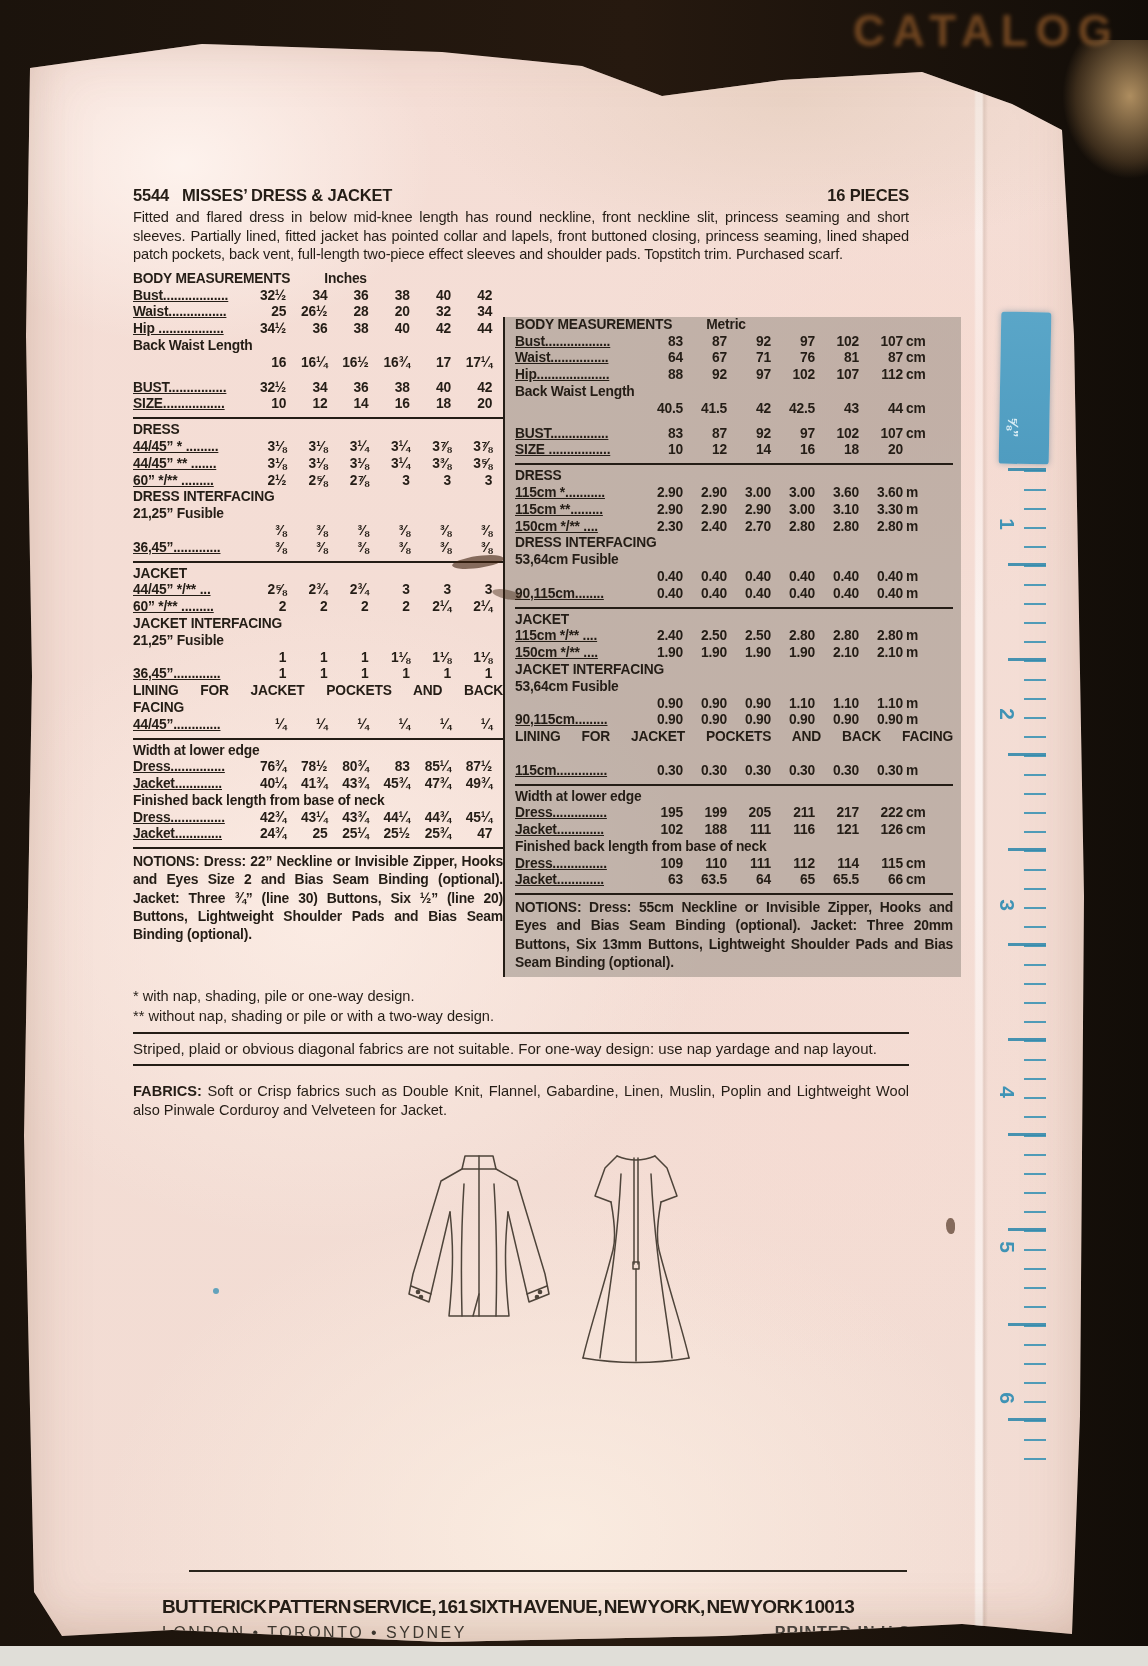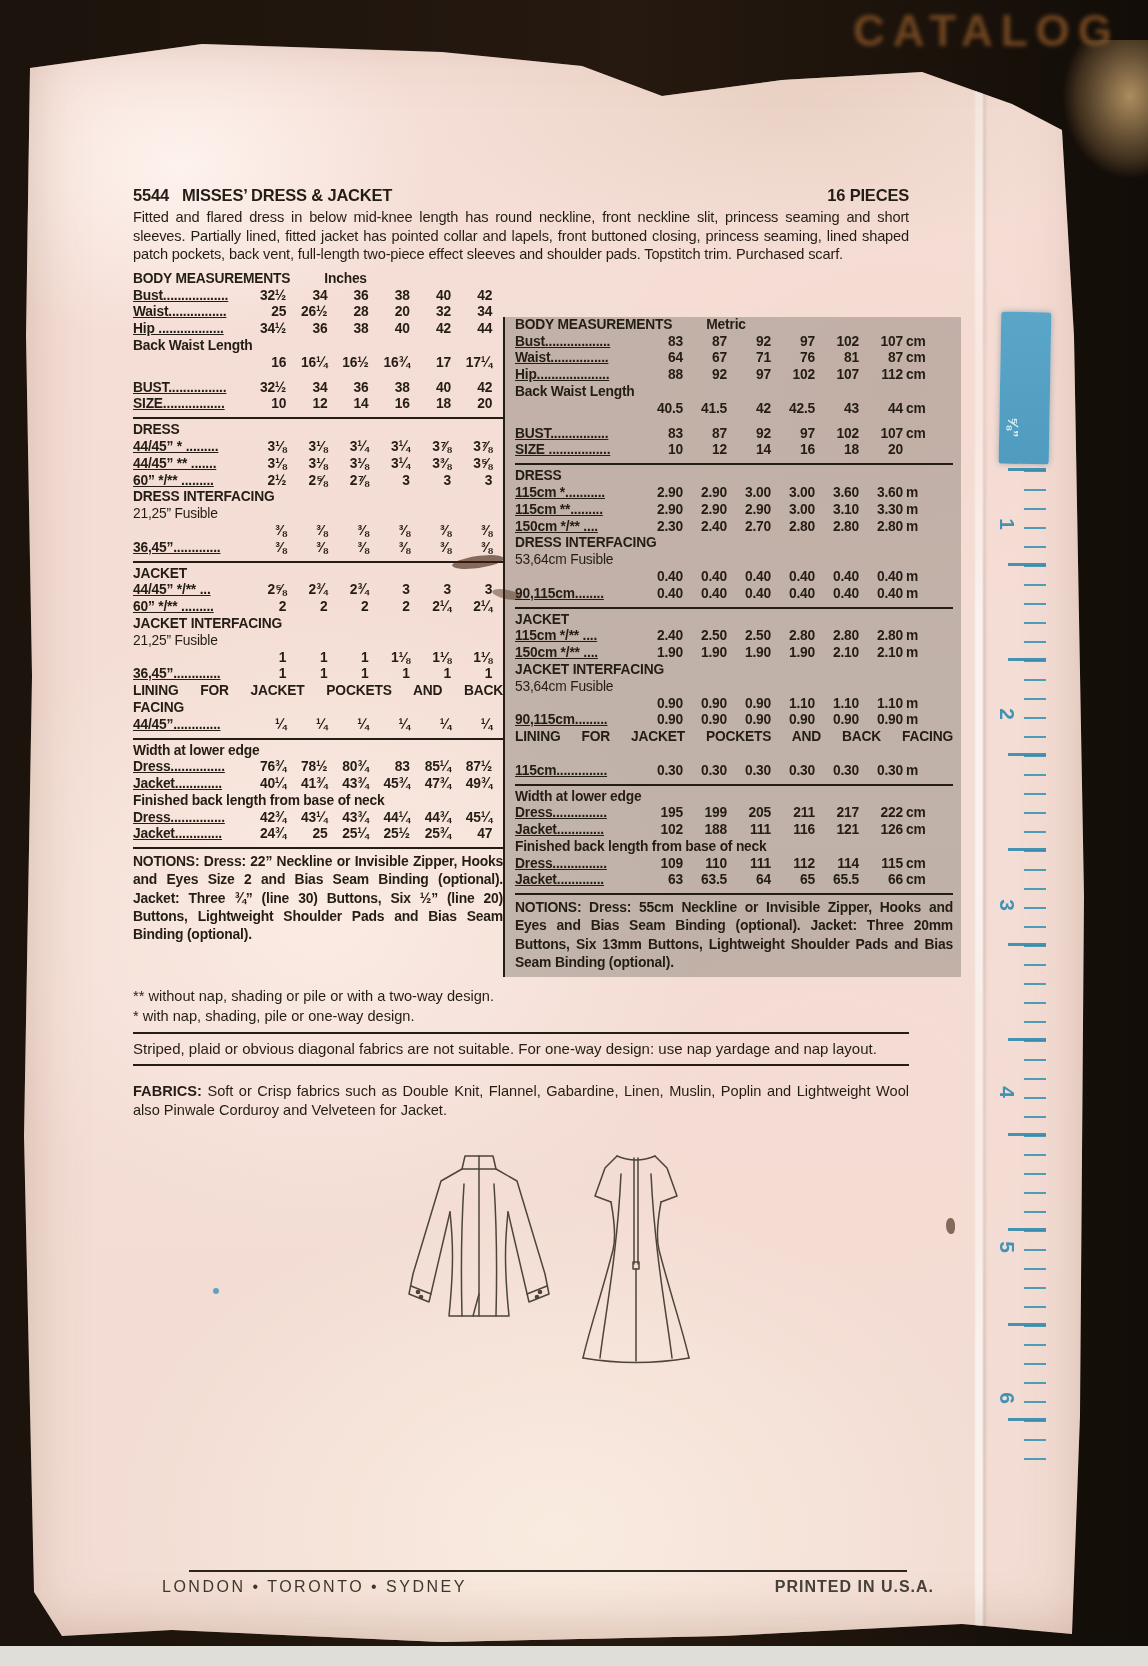--- a/index.html
+++ b/index.html
@@ -29,21 +29,21 @@
   
   .content{position:absolute;left:111px;top:150px;width:776px;}
   .titlerow{display:flex;justify-content:space-between;font-weight:700;font-size:16.5px;letter-spacing:-.2px;}
   .desc{margin-top:3px;font-size:14.6px;line-height:18.6px;text-align:justify;letter-spacing:-.15px;}
   .panels{display:flex;margin-top:7px;align-items:stretch;}
   .panel{font-weight:700;font-size:13.8px;letter-spacing:-.2px;}
   .panel.inches{width:370px;flex:none;}
   .panel.metric{width:458px;flex:none;background:rgba(122,116,108,.42);
                 border-left:2.5px solid #241d16;padding:0 8px 6px 10px;box-sizing:border-box;margin-top:46px;}
   .tline,.trow{height:16.8px;line-height:16.8px;white-space:nowrap;}
-  .tline.normal{font-weight:400;}
+  .tline.normal{font-weight:700;}
   .tline.stretch{text-align:justify;text-align-last:justify;}
   .trow{display:flex;}
   .lbl{flex:none;overflow:hidden;white-space:nowrap;text-decoration:underline;}
   .inches .lbl{width:112px;} .inches .cell{width:41.2px;}
   .metric .lbl{width:124px;} .metric .cell{width:44px;}
   .cell{flex:none;text-align:right;}
   .unit{flex:none;margin-left:3px;}
   .gap{height:8px;} .blank{height:16.8px;}
   .rule{border-top:2.4px solid #241d16;margin:4px 0 3px;}
   .tpara{font-weight:700;font-size:13.9px;line-height:18.2px;text-align:justify;
@@ -533,22 +533,22 @@
               <span class="cell">65.5</span>
               <span class="cell">66</span>
               <span class="unit">cm</span>
             </div>
             <div class="rule"></div>
             <div class="tpara">NOTIONS: Dress: 55cm Neckline or Invisible Zipper, Hooks and Eyes and Bias Seam Binding (optional). Jacket: Three 20mm Buttons, Six 13mm Buttons, Light­weight Shoulder Pads and Bias Seam Binding (optional).</div>
           </div>
       </div>
 
       <div class="notes">
+        <div>* with nap, shading, pile or one-way design.</div>
         <div>** without nap, shading or pile or with a two-way design.</div>
-        <div>* with nap, shading, pile or one-way design.</div>
       </div>
 
       <div class="hr2"></div>
       <div class="suit">Striped, plaid or obvious diagonal fabrics are not suitable. For one-way design: use nap yardage and nap layout.</div>
       <div class="hr2"></div>
 
       <div class="fabrics"><b>FABRICS:</b><span> Soft or Crisp fabrics such as Double Knit, Flannel, Gabardine, Linen, Muslin, Poplin and Lightweight Wool also Pinwale Corduroy and Velveteen for Jacket.</span></div>
 
       <div class="sketches">
         <svg width="152" height="206" viewBox="0 0 152 206" fill="none" stroke="#4e443a" stroke-width="1.5" stroke-linejoin="round" stroke-linecap="round">
@@ -580,20 +580,21 @@
           <path d="M63,123 L63,215"></path>
           <path d="M48,28 C44,110 32,170 27,212"></path>
           <path d="M78,28 C82,110 94,170 99,212"></path>
         </svg>
       </div>
 
     </div>
 
     <div class="footer">
       <div class="frule"></div>
+      <div class="f1">BUTTERICK PATTERN SERVICE, 161 SIXTH AVENUE, NEW YORK, NEW YORK 10013</div>
       <div class="f2">
         <span class="cities">LONDON  •  TORONTO  •  SYDNEY</span>
         <span class="printed">PRINTED IN U.S.A.</span>
       </div>
     </div>
 
   </div>
 
   <div class="ruler-ticks"></div>
   <div class="ruler-ticks-long"></div>

